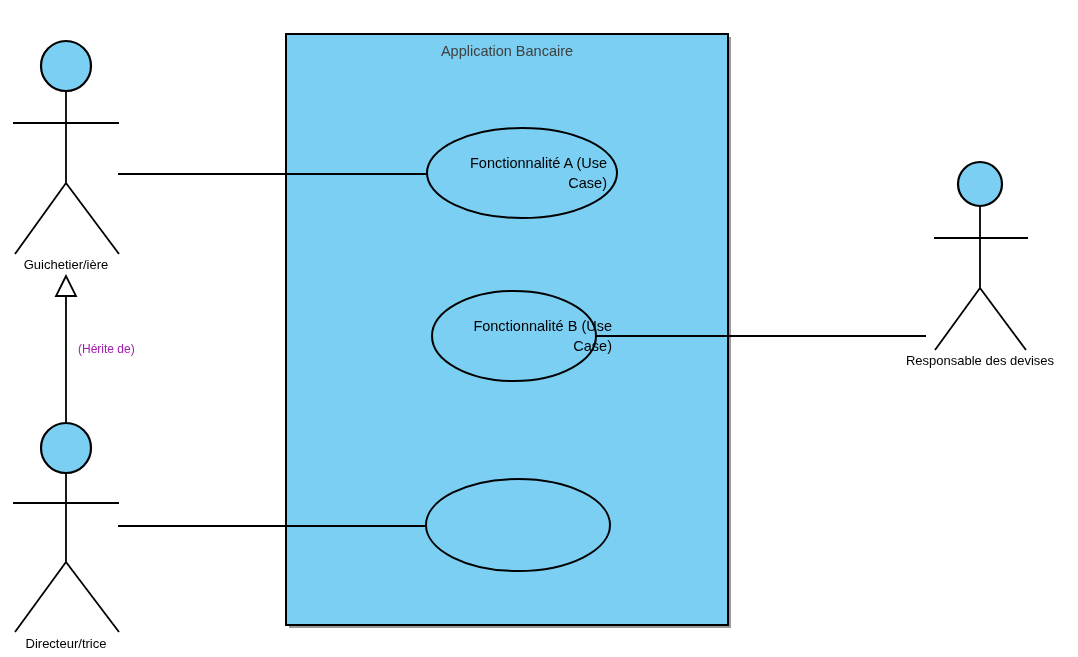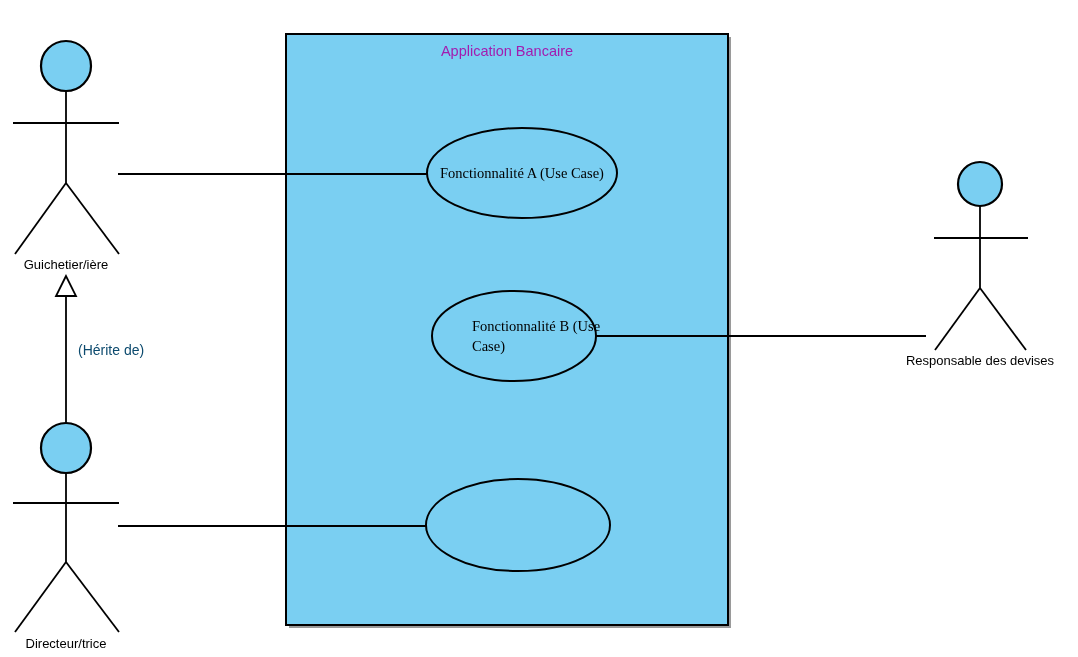--- a/index.html
+++ b/index.html
@@ -29,42 +29,42 @@
     position: absolute;
     font-family: "Liberation Sans", sans-serif;
     font-size: 13px;
     line-height: 15px;
     color: #000000;
     white-space: nowrap;
     text-align: center;
   }
   .uc-label {
     position: absolute;
-    font-family: Liberation Serif, serif;
+    font-family: Liberation Sans, sans-serif;
     font-size: 14.5px;
     line-height: 20px;
     color: #000000;
-    text-align: left;
+    text-align: right;
     display: flex;
     align-items: center;
     justify-content: center;
   }
   .sys-title {
     position: absolute;
     font-family: "Liberation Sans", sans-serif;
     font-size: 14.5px;
-    color: #a21caf;
+    color: #404040;
     text-align: center;
     white-space: nowrap;
   }
   .rel-label {
     position: absolute;
     font-family: "Liberation Sans", sans-serif;
-    font-size: 14px;
-    color: #0c4a6e;
+    font-size: 12px;
+    color: #a21caf;
     white-space: nowrap;
   }
 </style>
 </head>
 <body>
 
 <div id="canvas">
 
   <svg id="diagram-svg" viewBox="0 0 1078 657">
 

